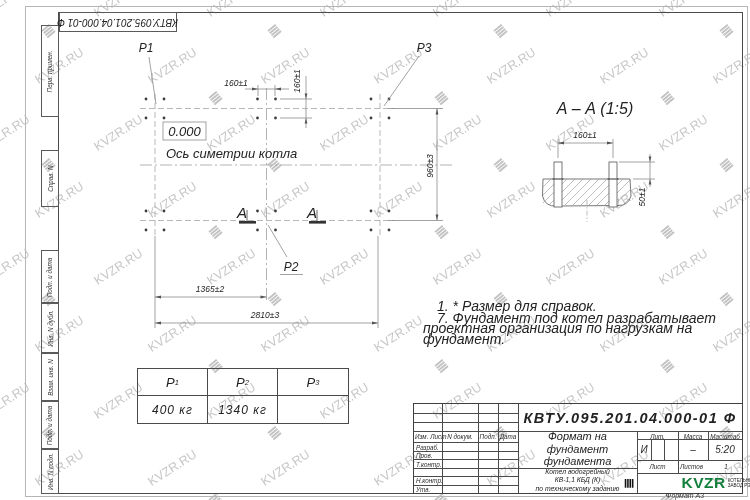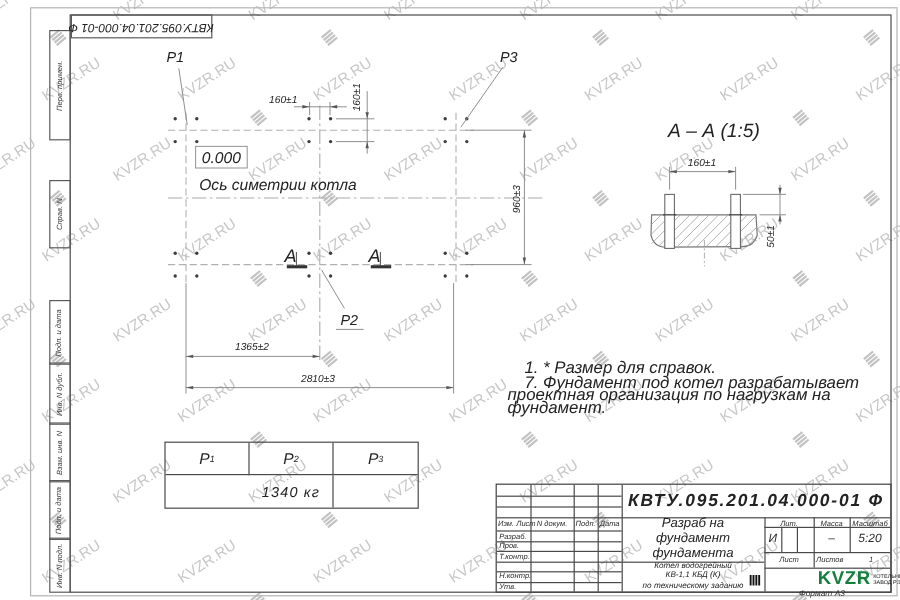--- a/index.html
+++ b/index.html
@@ -325,20 +325,21 @@
         <sub>1</sub>
       </div>
     <div class="cell hdr" style="left:70px;">
         <span>P</span>
         <sub>2</sub>
       </div>
     <div class="cell hdr c3" style="left:140px;">
         <span>P</span>
         <sub>3</sub>
       </div>
+    <div class="cell val" style="left:0;">400 кг</div>
     <div class="cell val" style="left:70px;">1340 кг</div>
   </div>
 
   <div class="abs tblock">
 
     <div class="tb-line-v" style="left:28px;top:0;height:89px;"></div>
     <div class="tb-line-v" style="left:64px;top:0;height:89px;"></div>
     <div class="tb-line-v" style="left:84px;top:0;height:89px;"></div>
     <div class="tb-line-v" style="left:104px;top:0;height:89px;"></div>
     <div class="tb-line-v" style="left:223px;top:27px;height:62px;"></div>
@@ -368,21 +369,21 @@
     <span class="tb-txt" style="left:2px;top:39.5px;">Разраб.</span>
     <span class="tb-txt" style="left:2px;top:48px;">Пров.</span>
     <span class="tb-txt" style="left:2px;top:56.5px;">Т.контр.</span>
     <span class="tb-txt" style="left:2px;top:73px;">Н.контр.</span>
     <span class="tb-txt" style="left:2px;top:81.5px;">Утв.</span>
 
     <div class="abs tb-center docnum">КВТУ.095.201.04.000-01 Ф</div>
 
     <div class="abs tb-center tb-title">
       <div>
-          <div>Разраб на</div>
+          <div>Формат на</div>
           <div>фундамент</div>
           <div>фундамента</div>
         </div>
     </div>
     <div class="abs tb-center tb-sub">
       <div>
           <div>Котел водогрейный</div>
           <div>КВ-1,1 КБД (К)</div>
           <div>по техническому заданию</div>
         </div>

